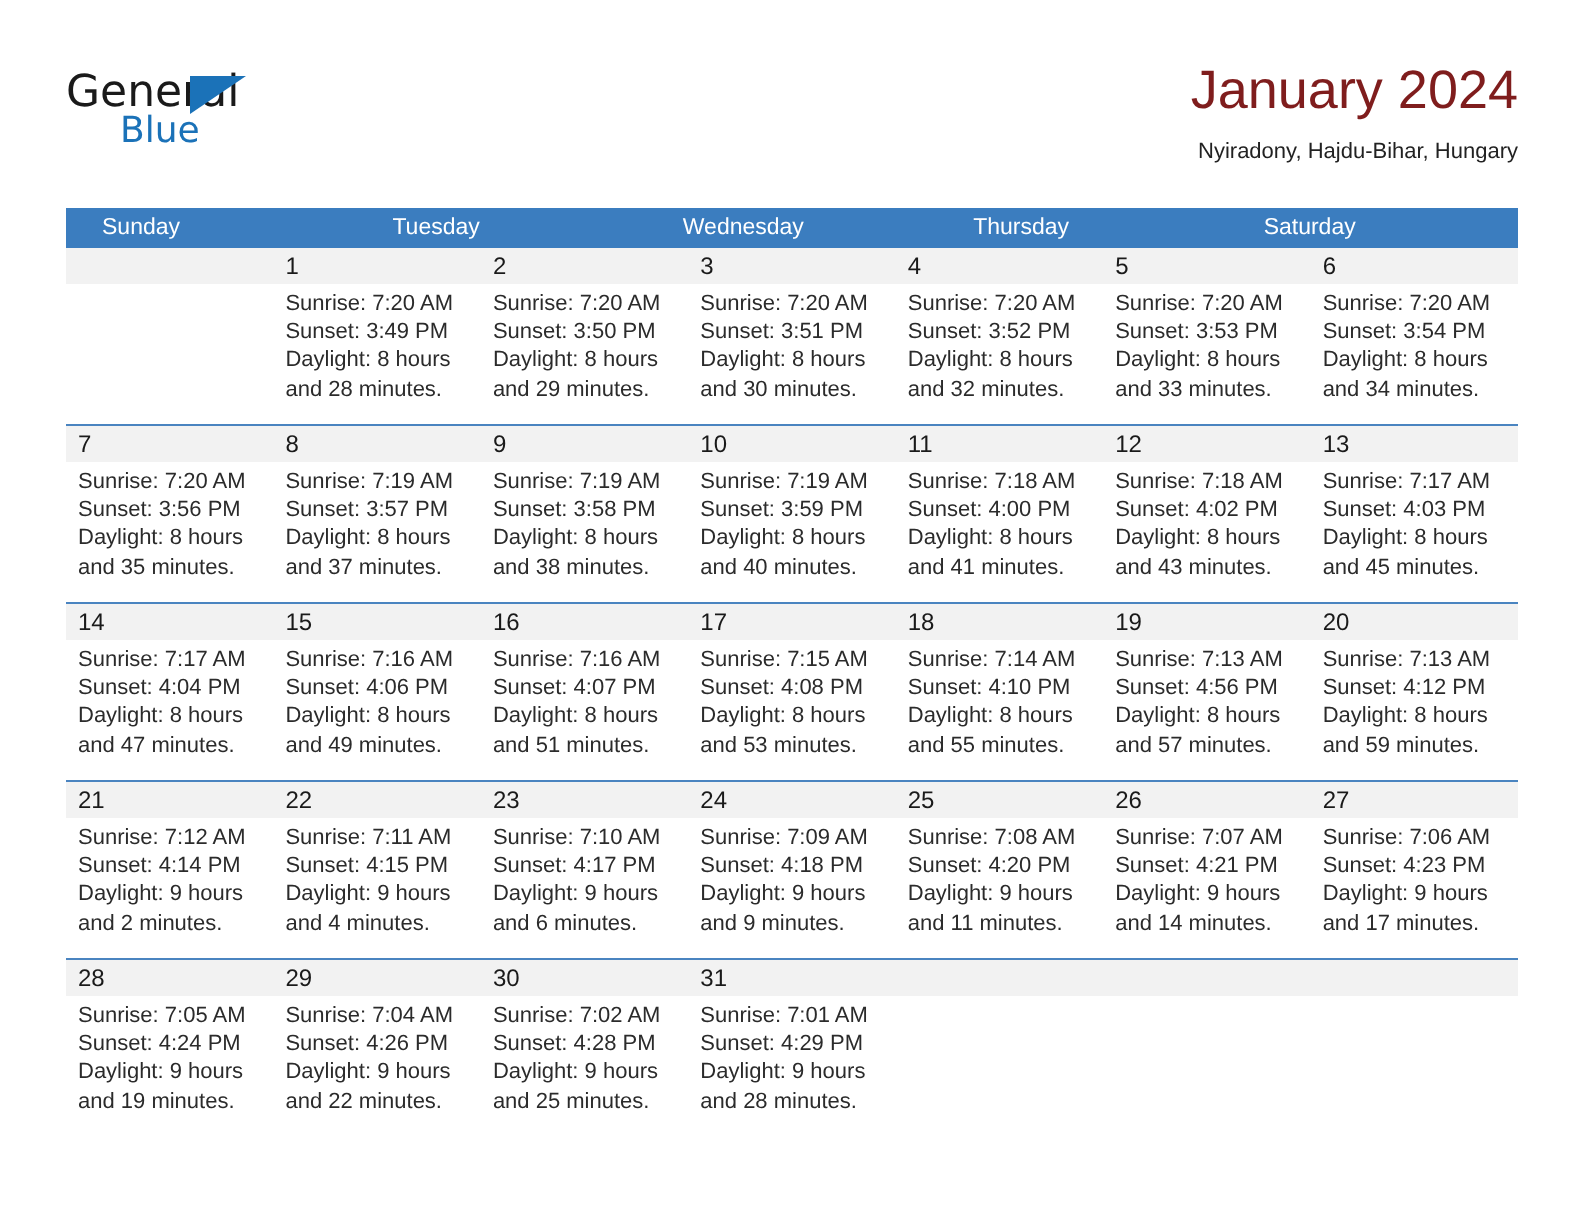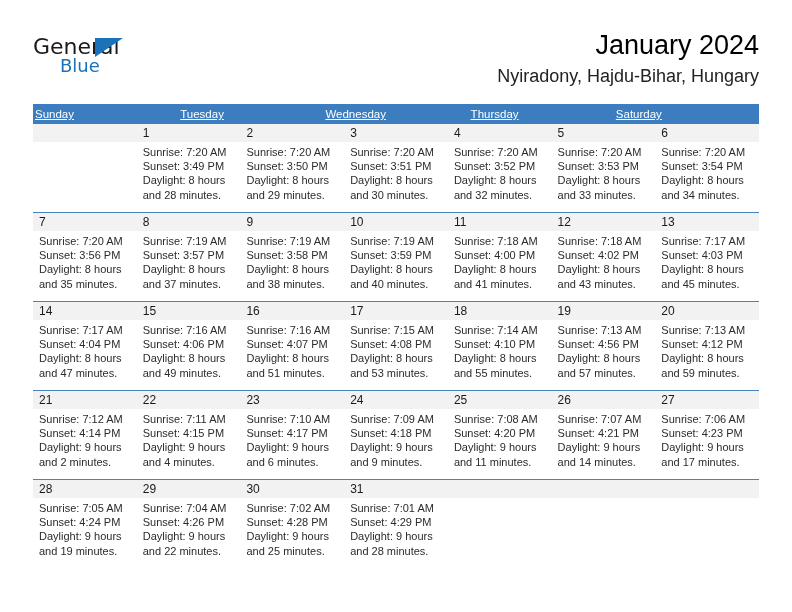--- a/index.html
+++ b/index.html
@@ -66,26 +66,26 @@
     text-align: right;
   }
   .title-wrap {
     position: absolute;
     right: 0px;
     top: 0px;
     text-align: right;
   }
   .cal-title {
     font-size: 27px;
-    color: #000000;
+    color: #7f1d1d;
     line-height: 34px;
     white-space: nowrap;
   }
   .cal-subtitle {
-    font-size: 18px;
+    font-size: 11px;
     color: #222222;
     line-height: 20px;
     margin-top: 4px;
     white-space: nowrap;
   }
 
   
   .calendar {
     position: absolute;
     left: 33px;
@@ -95,25 +95,24 @@
   .dow-row {
     display: flex;
     background: #3b7dbf;
     height: 20px;
   }
   .dow {
     flex: 1 1 0;
     color: #ffffff;
     font-size: 11.5px;
     line-height: 20px;
-    padding-left: 2px;
+    padding-left: 18px;
     box-sizing: border-box;
     overflow: hidden;
     white-space: nowrap;
-    text-decoration: underline;
   }
   .week {
     border-bottom: 1px solid #4a84c0;
   }
   .week:last-child {
     border-bottom: none;
   }
   .week-nums {
     display: flex;
     background: #f2f2f2;

